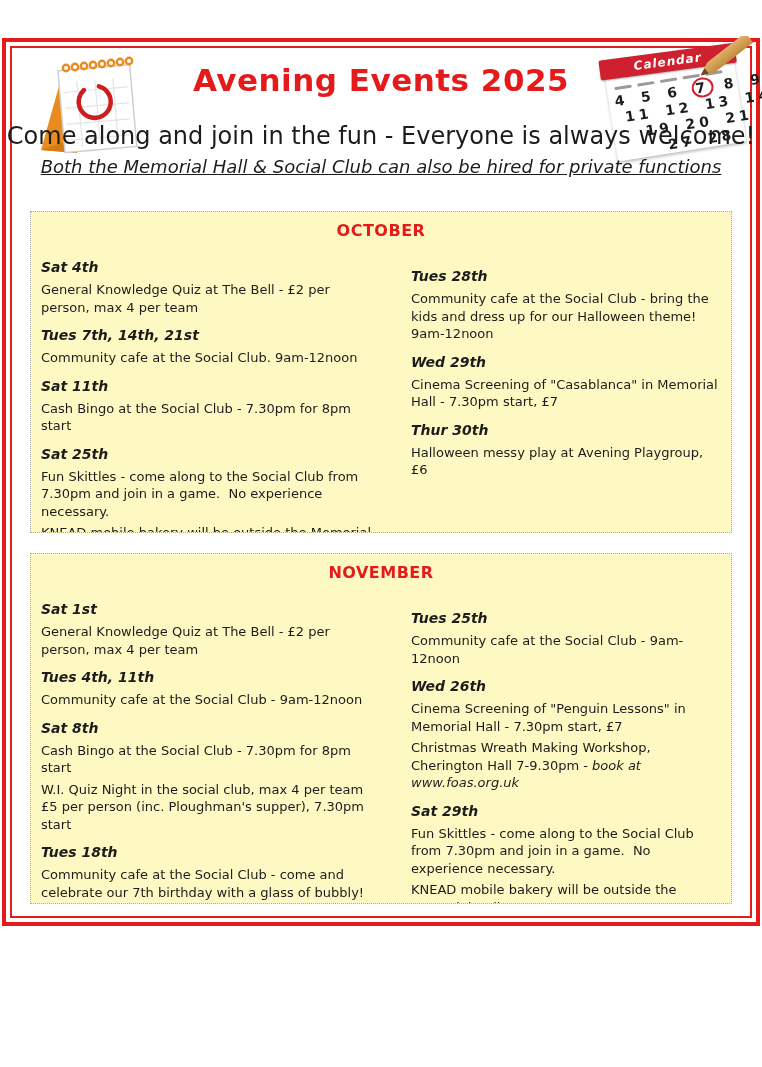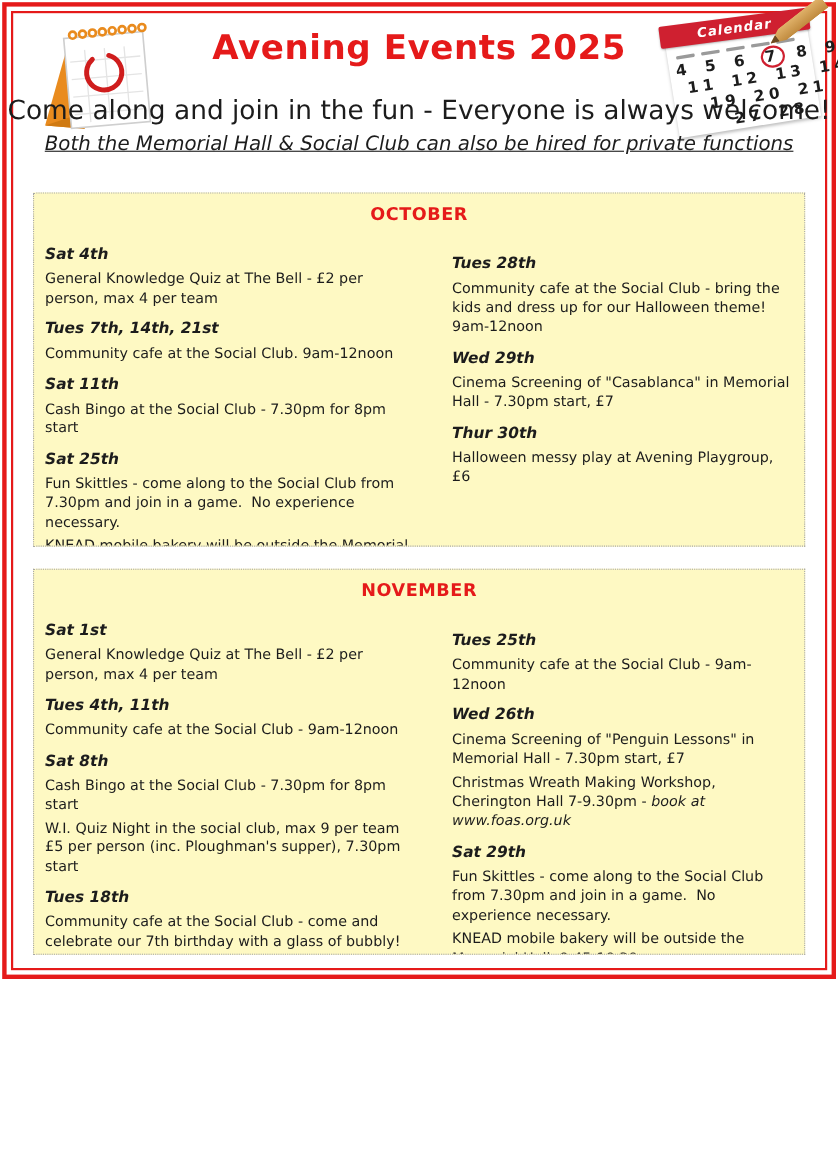--- a/index.html
+++ b/index.html
@@ -4,21 +4,21 @@
 <style>
   :root{
     --red:#e51a1a;
     --banner-red:#cf2030;
     --fb-blue:#4566a5;
     --ink:#1c1c1c;
   }
   html,body{margin:0;padding:0;background:#fff;}
   .page{
     position:relative;width:762px;height:892px;background:#fff;overflow:hidden;
-    font-family:"DejaVu Sans","Liberation Sans",sans-serif;color:var(--ink);
+    font-family:"DejaVu Sans","Liberation Sans",sans-serif;color:var(--ink);margin-top:36px;
   }
   
   .frame-outer{position:absolute;inset:2px;border:4px solid var(--red);pointer-events:none;}
   .frame-inner{position:absolute;inset:4px;border:2px solid var(--red);}
 
   
   .page-title{
     position:absolute;top:26px;left:0;width:100%;margin:0;text-align:center;
     font-size:31px;font-weight:bold;color:var(--red);letter-spacing:.5px;
   }
@@ -203,21 +203,21 @@
           </div>
           <div>
             <div class="event-date">Tues 4th, 11th</div>
             <p class="event-text"><span>Community cafe at the Social Club - 9am-12noon</span></p>
           </div>
           <div>
             <div class="event-date">Sat 8th</div>
             <p class="event-text"><span>Cash Bingo at the Social Club - 7.30pm for 8pm start</span></p>
           </div>
           <div>
-            <p class="event-text"><span>W.I. Quiz Night in the social club, max 9 per team</span><br><span>£5 per person (inc. Ploughman's supper), 7.30pm start</span></p>
+            <p class="event-text"><span>W.I. Quiz Night in the social club, max 4 per team</span><br><span>£5 per person (inc. Ploughman's supper), 7.30pm start</span></p>
           </div>
           <div>
             <div class="event-date">Tues 18th</div>
             <p class="event-text"><span>Community cafe at the Social Club - come and celebrate our 7th birthday with a glass of bubbly!  9am-12noon</span></p>
           </div>
         </div>
       <div class="col col-right">
           <div>
             <div class="event-date">Tues 25th</div>
             <p class="event-text"><span>Community cafe at the Social Club - 9am-12noon</span></p>

